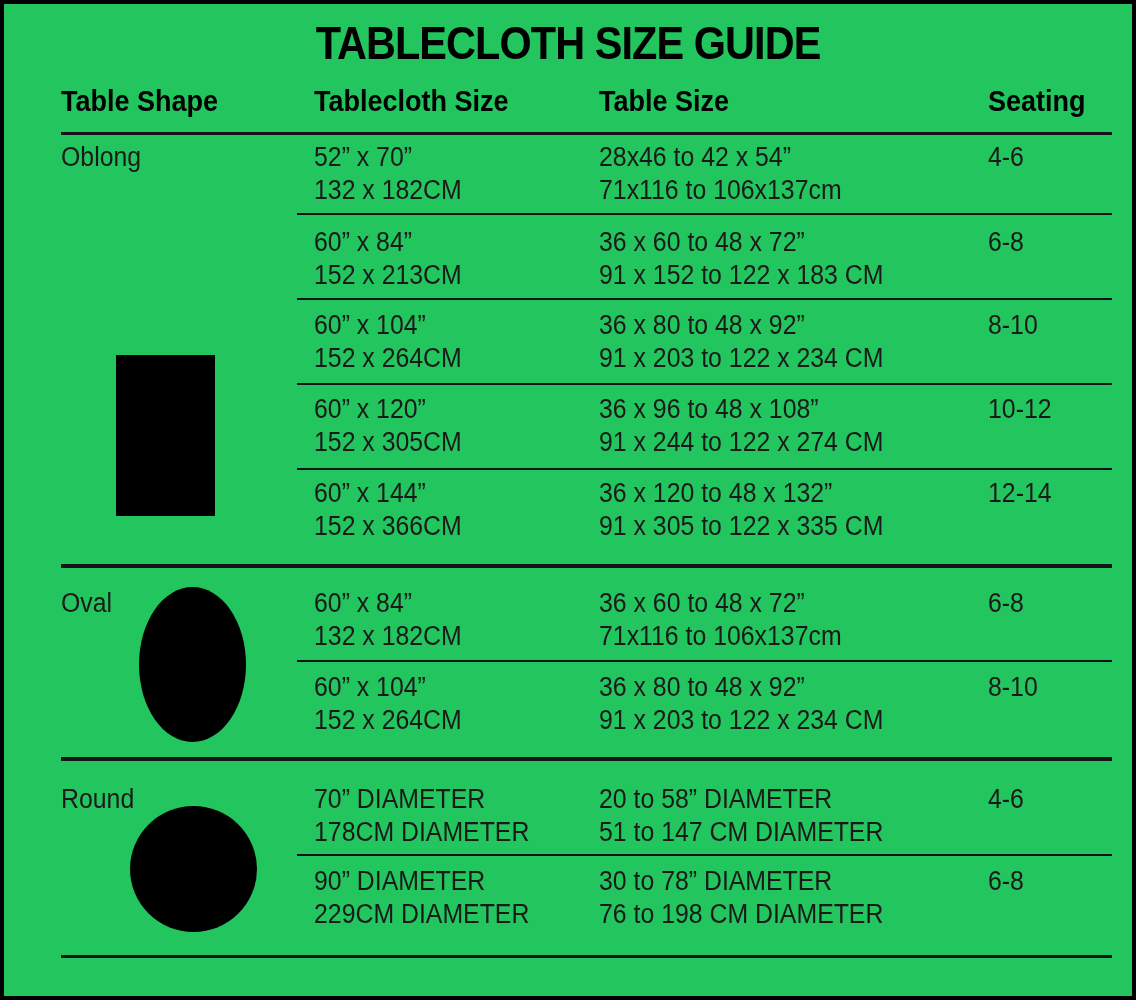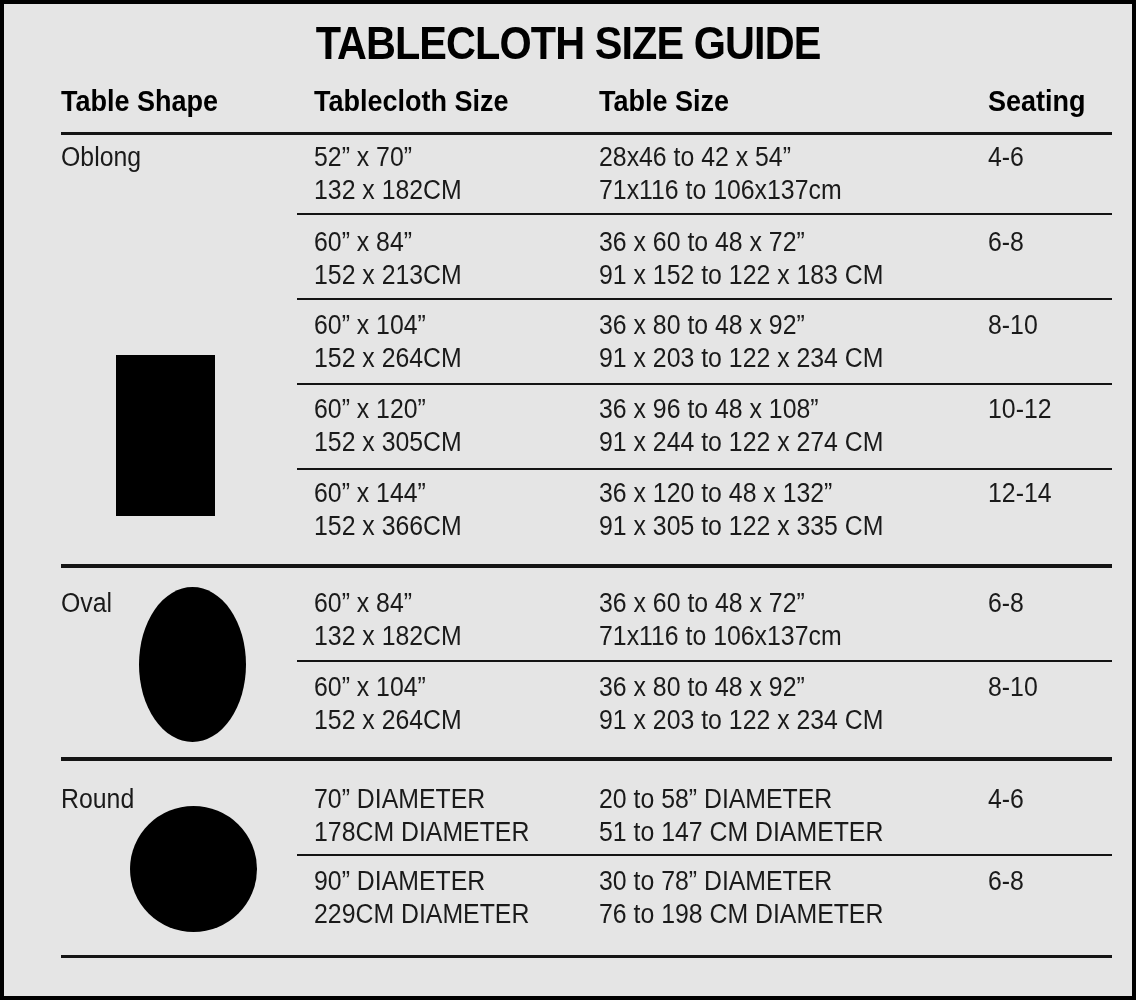--- a/index.html
+++ b/index.html
@@ -1,18 +1,18 @@
 <!DOCTYPE html>
 <html><head>
 <meta charset="utf-8">
 <style>
   html,body { margin:0; padding:0; background:#ffffff; }
   .page {
     position:relative; width:1136px; height:1000px; box-sizing:border-box;
-    background:#e5e5e5; border:4px solid #000;
+    background:#22c55e; border:4px solid #000;
     font-family:"Liberation Sans", sans-serif; color:#1a1a1a; overflow:hidden;
   }
   .title {
     position:absolute; top:12px; left:0; right:0; text-align:center;
     font-size:46px; font-weight:bold; color:#000; letter-spacing:-1px;
     transform:scaleX(0.9); white-space:nowrap;
   }
   .hdr {
     position:absolute; top:80px; font-size:30px; font-weight:bold; color:#000;
     transform:scaleX(0.9); transform-origin:0 50%; white-space:nowrap;

